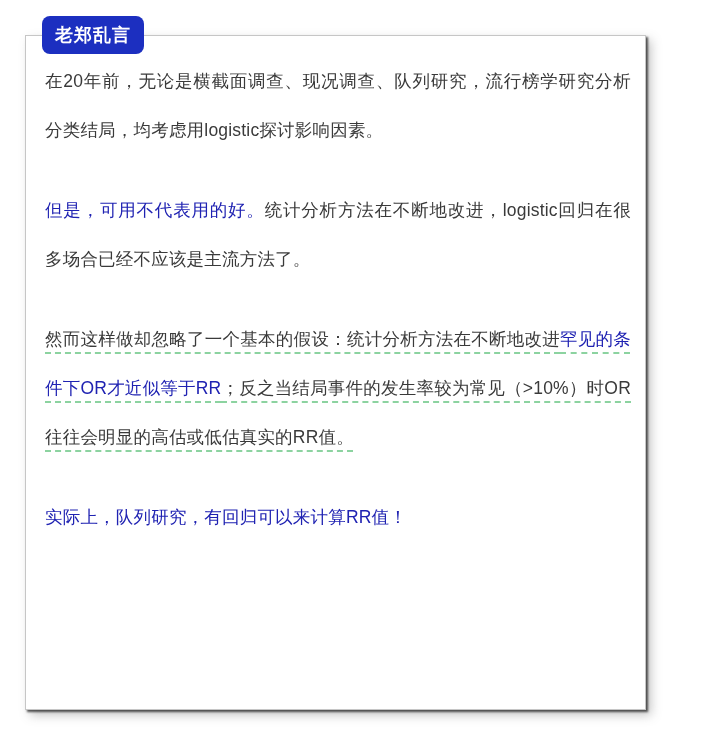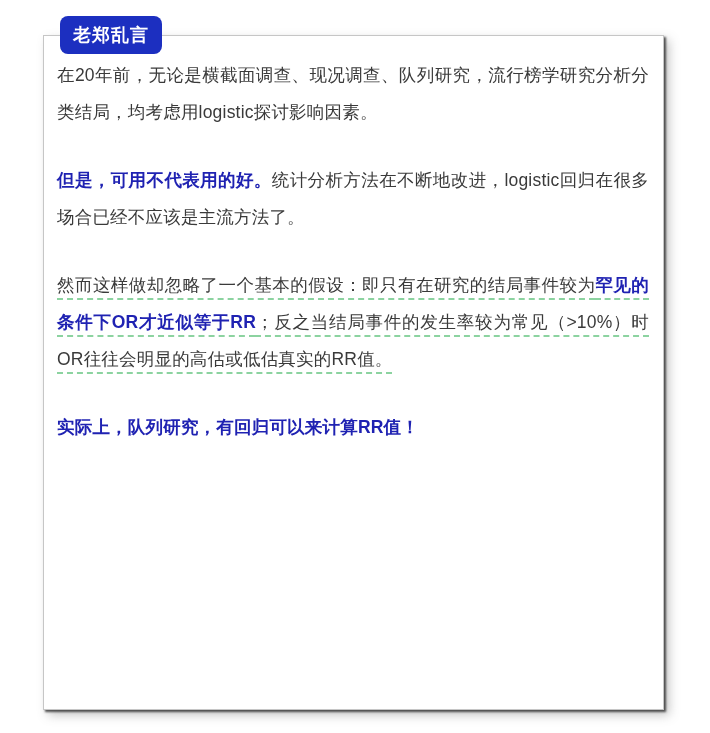--- a/index.html
+++ b/index.html
@@ -10,67 +10,67 @@
     --card-border:#c6c6c6;
   }
   *{box-sizing:border-box;}
   html,body{margin:0;padding:0;}
   body{
     width:710px;height:733px;overflow:hidden;background:#ffffff;
     font-family:"Liberation Sans","DejaVu Sans",sans-serif;
   }
   .card{
     position:relative;
-    margin:35px 0 0 43px;
+    margin:35px 0 0 25px;
     width:621px;
     min-height:675px;
     background:#ffffff;
     border:1px solid var(--card-border);
     box-shadow:2px 2px 2px rgba(45,45,45,0.8), 5px 5px 10px rgba(90,90,90,0.35);
-    padding:21px 14px 12px 13px;
+    padding:21px 14px 12px 19px;
   }
   .badge{
     position:absolute;
     top:-20px;left:16px;
     background:var(--badge-bg);
     color:#ffffff;
     font-size:18px;
     font-weight:bold;
     letter-spacing:1px;
     line-height:1;
     padding:10px 13px;
     border-radius:8px;
   }
   .article-body{width:100%;}
   .para{
     margin:0 0 31px 0;
     font-size:17.5px;
-    line-height:37px;
+    line-height:49px;
     color:var(--text);
     letter-spacing:0.2px;
     text-align:justify;
     text-justify:inter-ideograph;
   }
   .para:last-child{margin-bottom:0;}
   .em{
     color:var(--accent);
-    font-weight:bold;
+    font-weight:normal;
   }
   .underlined{
     text-decoration-line:underline;
     text-decoration-style:dashed;
     text-decoration-color:var(--green);
     text-decoration-thickness:2px;
     text-underline-offset:7px;
   }
 </style>
 </head>
 <body>
 
 <div class="card">
   <div class="badge">老郑乱言</div>
   <div class="article-body">
       <p class="para"><span class="normal">在20年前，无论是横截面调查、现况调查、队列研究，流行榜学研究分析分类结局，均考虑用logistic探讨影响因素。</span></p>
       <p class="para"><span class="em">但是，可用不代表用的好。</span><span class="normal">统计分析方法在不断地改进，logistic回归在很多场合已经不应该是主流方法了。</span></p>
-      <p class="para underlined"><span class="normal">然而这样做却忽略了一个基本的假设：即只有在研究的结局事件较为</span><span class="em">罕见的条件下OR才近似等于RR</span><span class="normal">；反之当结局事件的发生率较为常见（&gt;10%）时OR往往会明显的高估或低估真实的RR值。</span></p>
+      <p class="para underlined"><span class="normal">然而这样做却忽略了一个基本的假设：统计分析方法在不断地改进</span><span class="em">罕见的条件下OR才近似等于RR</span><span class="normal">；反之当结局事件的发生率较为常见（&gt;10%）时OR往往会明显的高估或低估真实的RR值。</span></p>
       <p class="para"><span class="em">实际上，队列研究，有回归可以来计算RR值！</span></p>
     </div>
 </div>
 
 </body></html>

